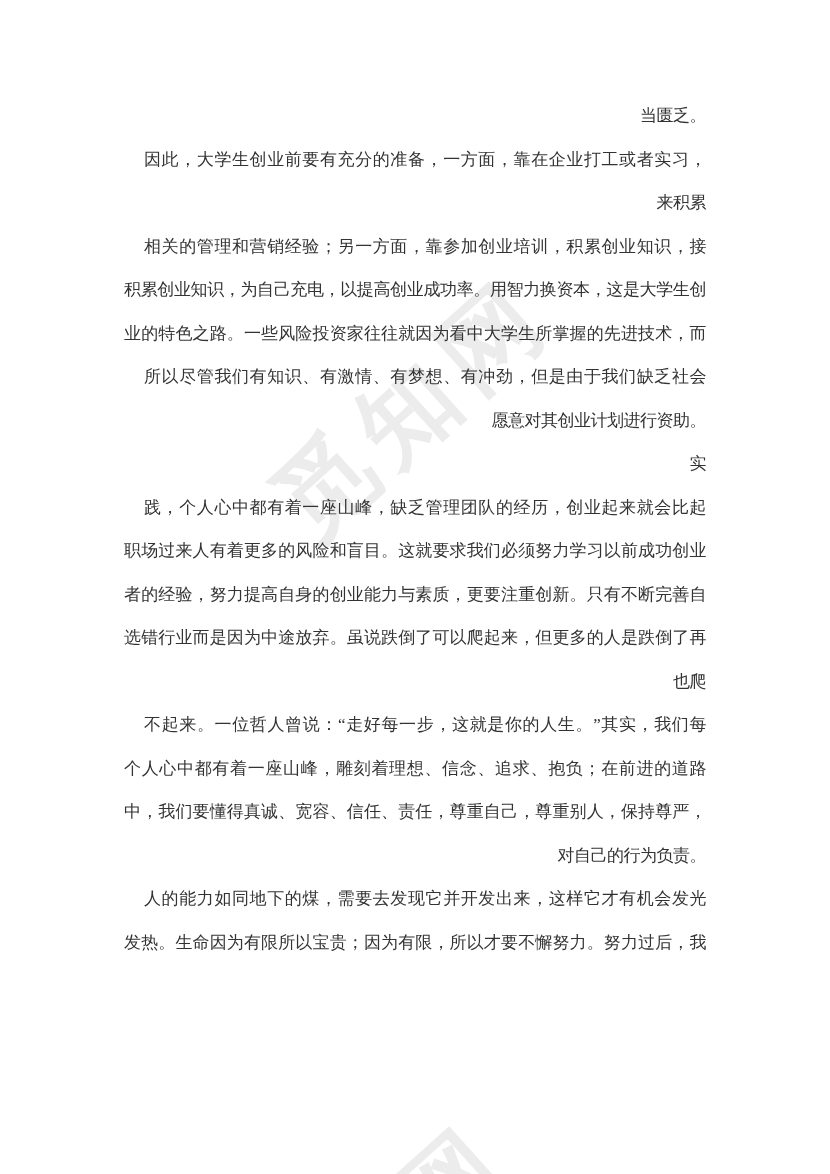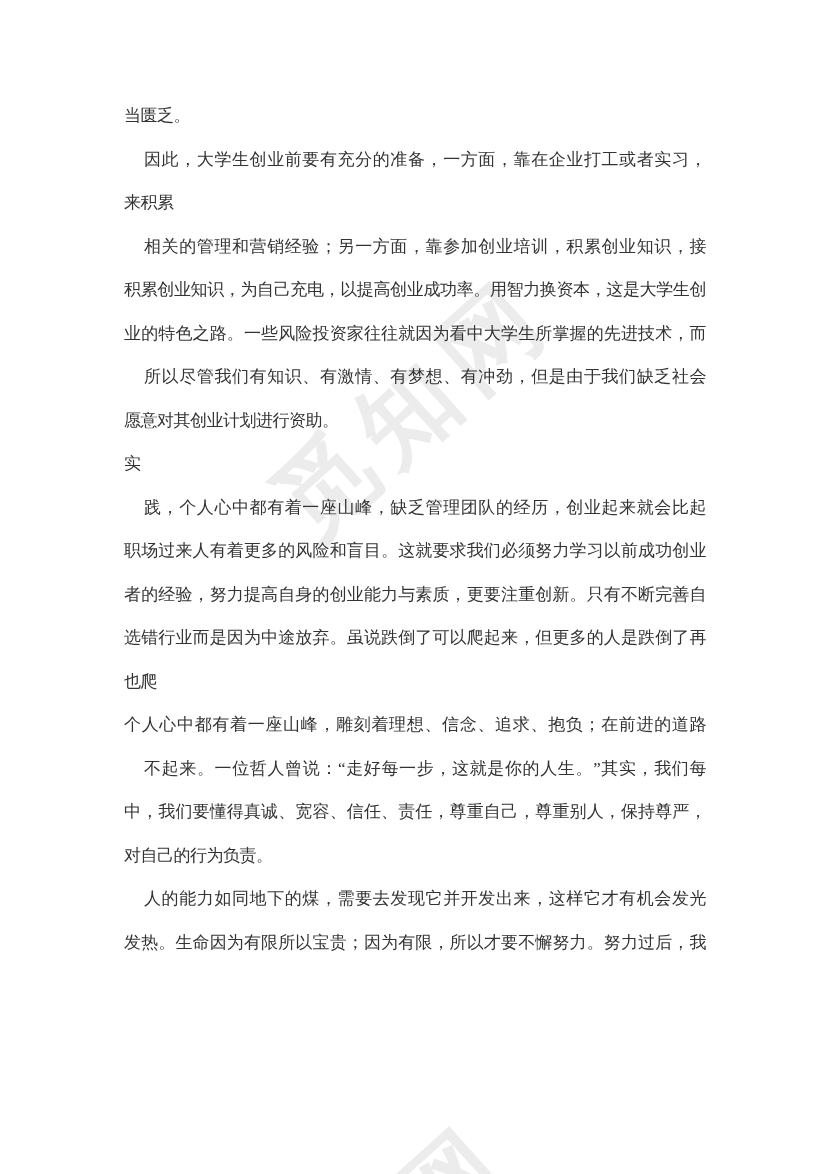--- a/index.html
+++ b/index.html
@@ -46,21 +46,21 @@
     top: 94px;
     width: 582px;
     color: #333333;
     font-size: 17px;
     letter-spacing: -0.5px;
     z-index: 1;
   }
   .ln {
     height: 43.5px;
     line-height: 43.5px;
-    text-align: left;
+    text-align: right;
   }
   .jf {
     text-align: justify;
     text-align-last: justify;
   }
   .ind {
     padding-left: 20px;
   }
 </style>
 </head>
@@ -79,21 +79,21 @@
     <div class="ln jf">积累创业知识，为自己充电，以提高创业成功率。用智力换资本，这是大学生创</div>
     <div class="ln jf">业的特色之路。一些风险投资家往往就因为看中大学生所掌握的先进技术，而</div>
     <div class="ln ind jf">所以尽管我们有知识、有激情、有梦想、有冲劲，但是由于我们缺乏社会</div>
     <div class="ln">愿意对其创业计划进行资助。</div>
     <div class="ln">实</div>
     <div class="ln ind jf">践，个人心中都有着一座山峰，缺乏管理团队的经历，创业起来就会比起</div>
     <div class="ln jf">职场过来人有着更多的风险和盲目。这就要求我们必须努力学习以前成功创业</div>
     <div class="ln jf">者的经验，努力提高自身的创业能力与素质，更要注重创新。只有不断完善自</div>
     <div class="ln jf">选错行业而是因为中途放弃。虽说跌倒了可以爬起来，但更多的人是跌倒了再</div>
     <div class="ln">也爬</div>
+    <div class="ln ind jf">不起来。一位哲人曾说：“走好每一步，这就是你的人生。”其实，我们每</div>
     <div class="ln jf">个人心中都有着一座山峰，雕刻着理想、信念、追求、抱负；在前进的道路</div>
-    <div class="ln ind jf">不起来。一位哲人曾说：“走好每一步，这就是你的人生。”其实，我们每</div>
     <div class="ln jf">中，我们要懂得真诚、宽容、信任、责任，尊重自己，尊重别人，保持尊严，</div>
     <div class="ln">对自己的行为负责。</div>
     <div class="ln ind jf">人的能力如同地下的煤，需要去发现它并开发出来，这样它才有机会发光</div>
     <div class="ln jf">发热。生命因为有限所以宝贵；因为有限，所以才要不懈努力。努力过后，我</div>
   </div>
 
 </div>
 
 </body></html>

